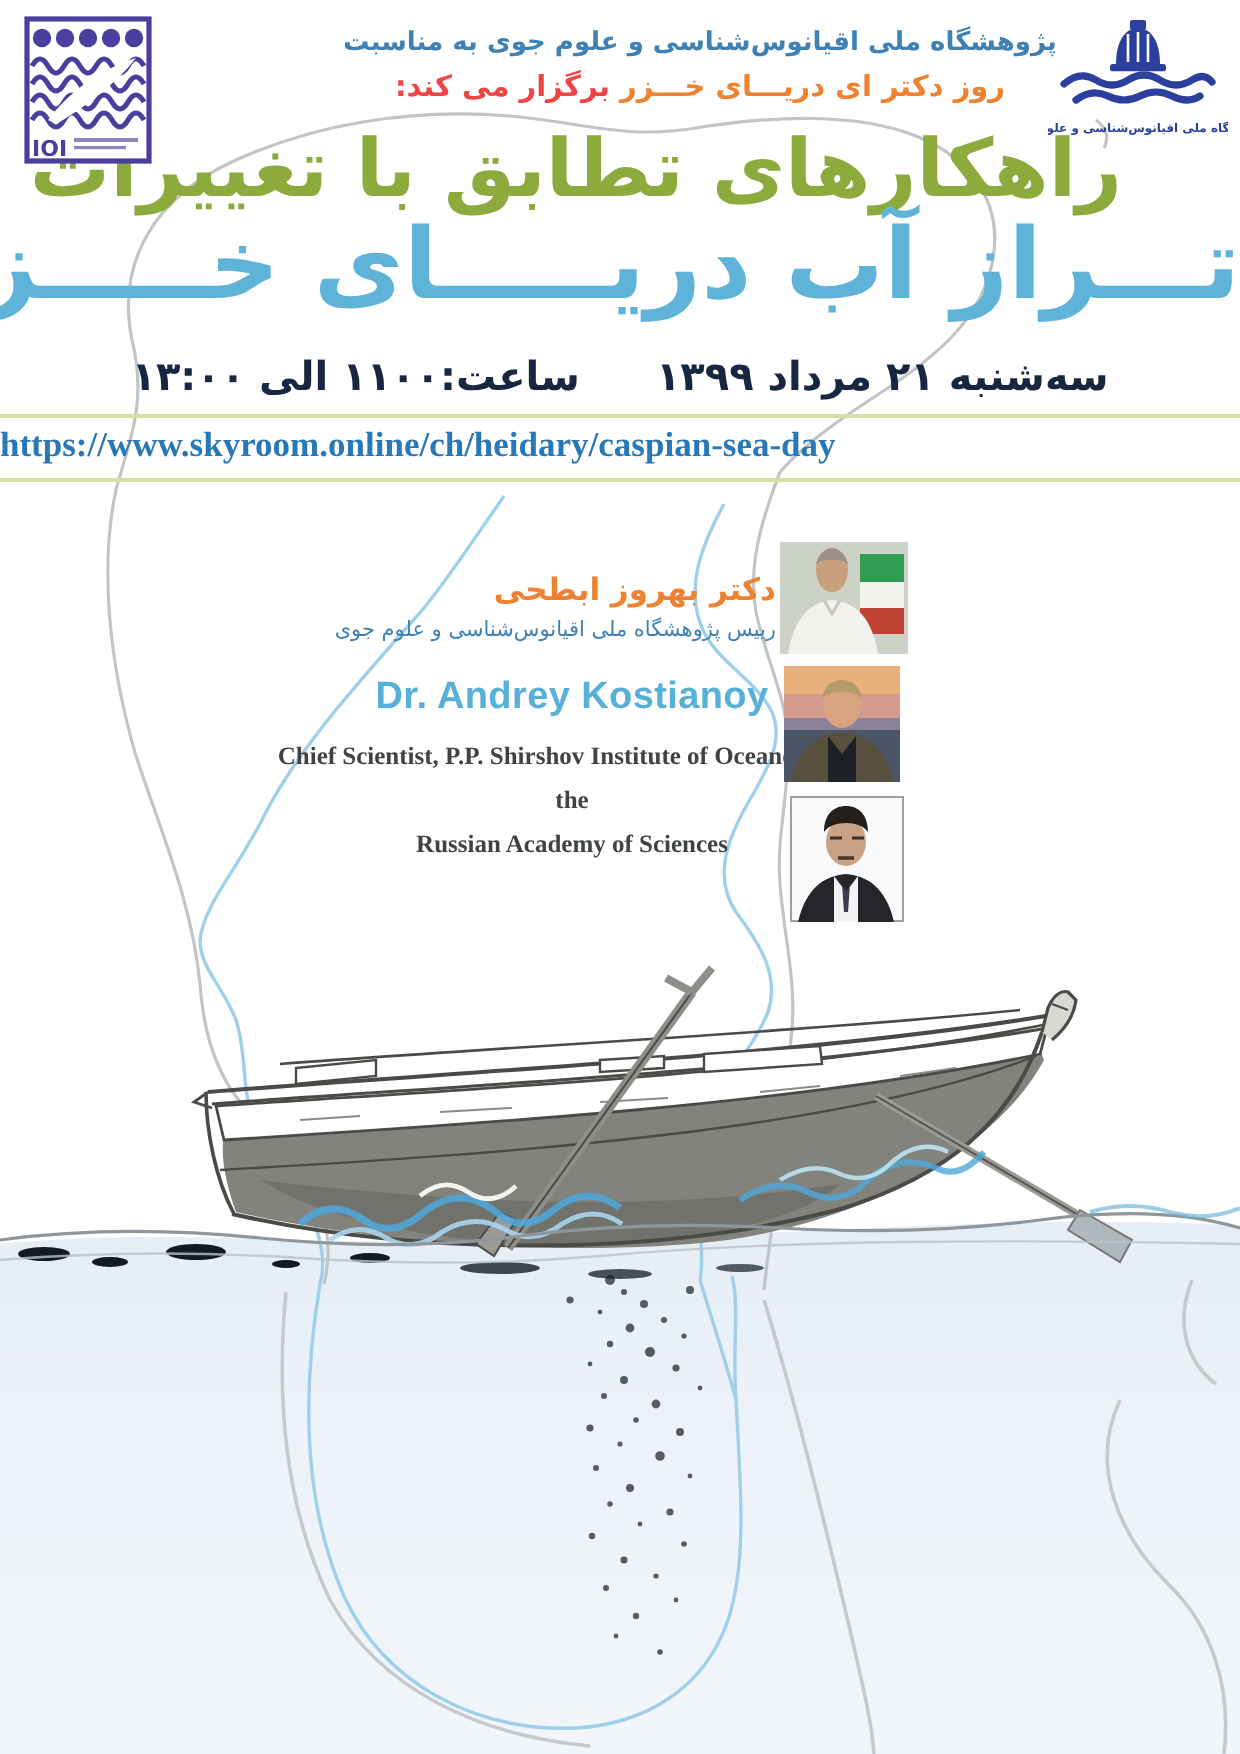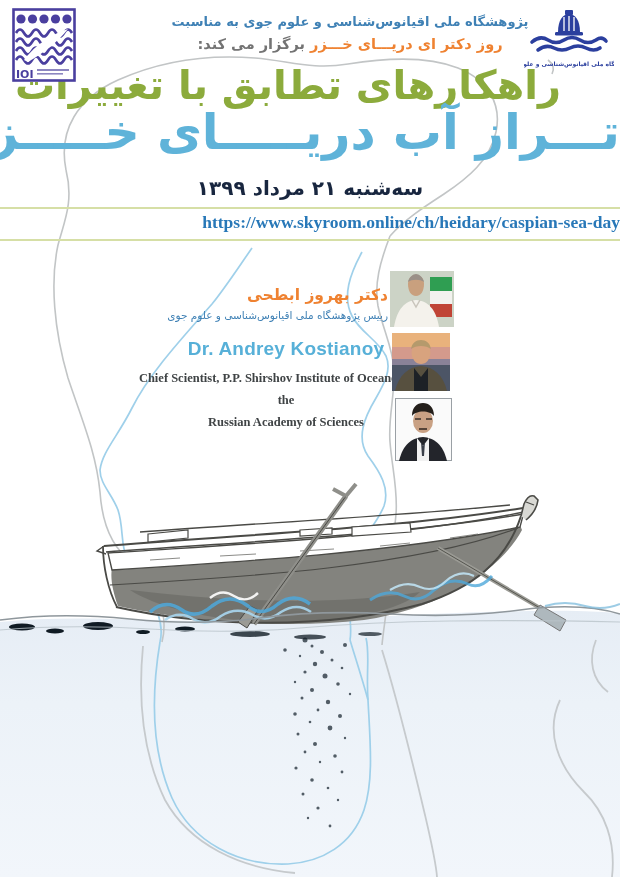--- a/index.html
+++ b/index.html
@@ -9,33 +9,33 @@
   }
   .bg-art{position:absolute;left:0;top:0;z-index:0;}
   
   .logo-ioi{position:absolute;left:12px;top:8px;width:64px;height:82px;z-index:3;}
   .logo-inio{position:absolute;left:524px;top:8px;width:90px;height:78px;z-index:3;}
   
   .header-text{position:absolute;left:140px;right:60px;top:12px;text-align:center;z-index:2;}
   .org-line{font-size:13px;font-weight:bold;color:#3f81b5;line-height:20px;white-space:nowrap;}
   .occasion-line{font-size:14.5px;font-weight:bold;line-height:22px;white-space:nowrap;margin-top:1px;}
   .occ-orange{color:#ef8231;}
-  .occ-blue{color:#737373;}
+  .occ-blue{color:#ef4444;}
   
   .title1{position:absolute;left:0;right:44px;top:62px;text-align:center;font-size:40px;
           font-weight:bold;color:#8cab3c;white-space:nowrap;z-index:2;}
   .title2{position:absolute;left:74px;right:0;top:104px;text-align:center;font-size:49px;
           font-weight:bold;color:#5fb3d9;white-space:nowrap;z-index:2;}
   
   .schedule{position:absolute;left:0;right:0;top:176px;display:flex;flex-direction:row;
             justify-content:center;gap:38px;font-size:20px;font-weight:bold;color:#18263f;z-index:2;}
   .divider{position:absolute;left:0;right:0;height:2px;background:#d6dfa6;z-index:2;}
   .divider-top{top:207px;}
   .divider-bottom{top:239px;}
-  .url{position:absolute;left:0;right:0;top:212px;text-align:right;z-index:2;
+  .url{position:absolute;left:0;right:0;top:212px;text-align:left;z-index:2;
        font-family:"Liberation Serif",serif;font-weight:bold;font-size:17.5px;color:#2878b8;}
   
   .speaker-fa{position:absolute;text-align:right;z-index:2;margin-top:12px;}
   .speaker-fa .s-name{font-size:15.5px;font-weight:bold;color:#ef8231;line-height:20px;}
   .speaker-fa .s-title{font-size:10.5px;color:#3f81b5;line-height:15px;margin-top:3px;}
   .sp1{right:232px;top:273px;width:330px;}
   .sp3{right:230px;top:406px;width:340px;}
   .speaker-en{position:absolute;left:136px;top:337px;width:300px;text-align:center;z-index:2;}
   .speaker-en .s-name{font-family:"Liberation Sans",sans-serif;font-size:19px;font-weight:bold;
                       color:#57b0d8;letter-spacing:.2px;line-height:24px;}
@@ -241,20 +241,21 @@
       <span class="occ-orange">روز دکتر ای دریـــای خـــزر</span>
       <span class="occ-blue">برگزار می کند:</span>
     </div>
   </div>
 
   <div class="title1" dir="rtl">راهکارهای تطابق با تغییرات</div>
   <div class="title2" dir="rtl">تـــراز آب دریـــــای خـــــزر</div>
 
   <div class="schedule" dir="rtl">
     <span>سه‌شنبه ۲۱ مرداد ۱۳۹۹</span>
+    <span>ساعت:۱۱۰۰ الی ۱۳:۰۰</span>
   </div>
 
   <div class="divider divider-top"></div>
   <div class="url">https://www.skyroom.online/ch/heidary/caspian-sea-day</div>
   <div class="divider divider-bottom"></div>
 
   <div class="speaker-fa sp1">
     <div class="s-name" dir="rtl">دکتر بهروز ابطحی</div>
     <div class="s-title" dir="rtl">رییس پژوهشگاه ملی اقیانوس‌شناسی و علوم جوی</div>
   </div>

